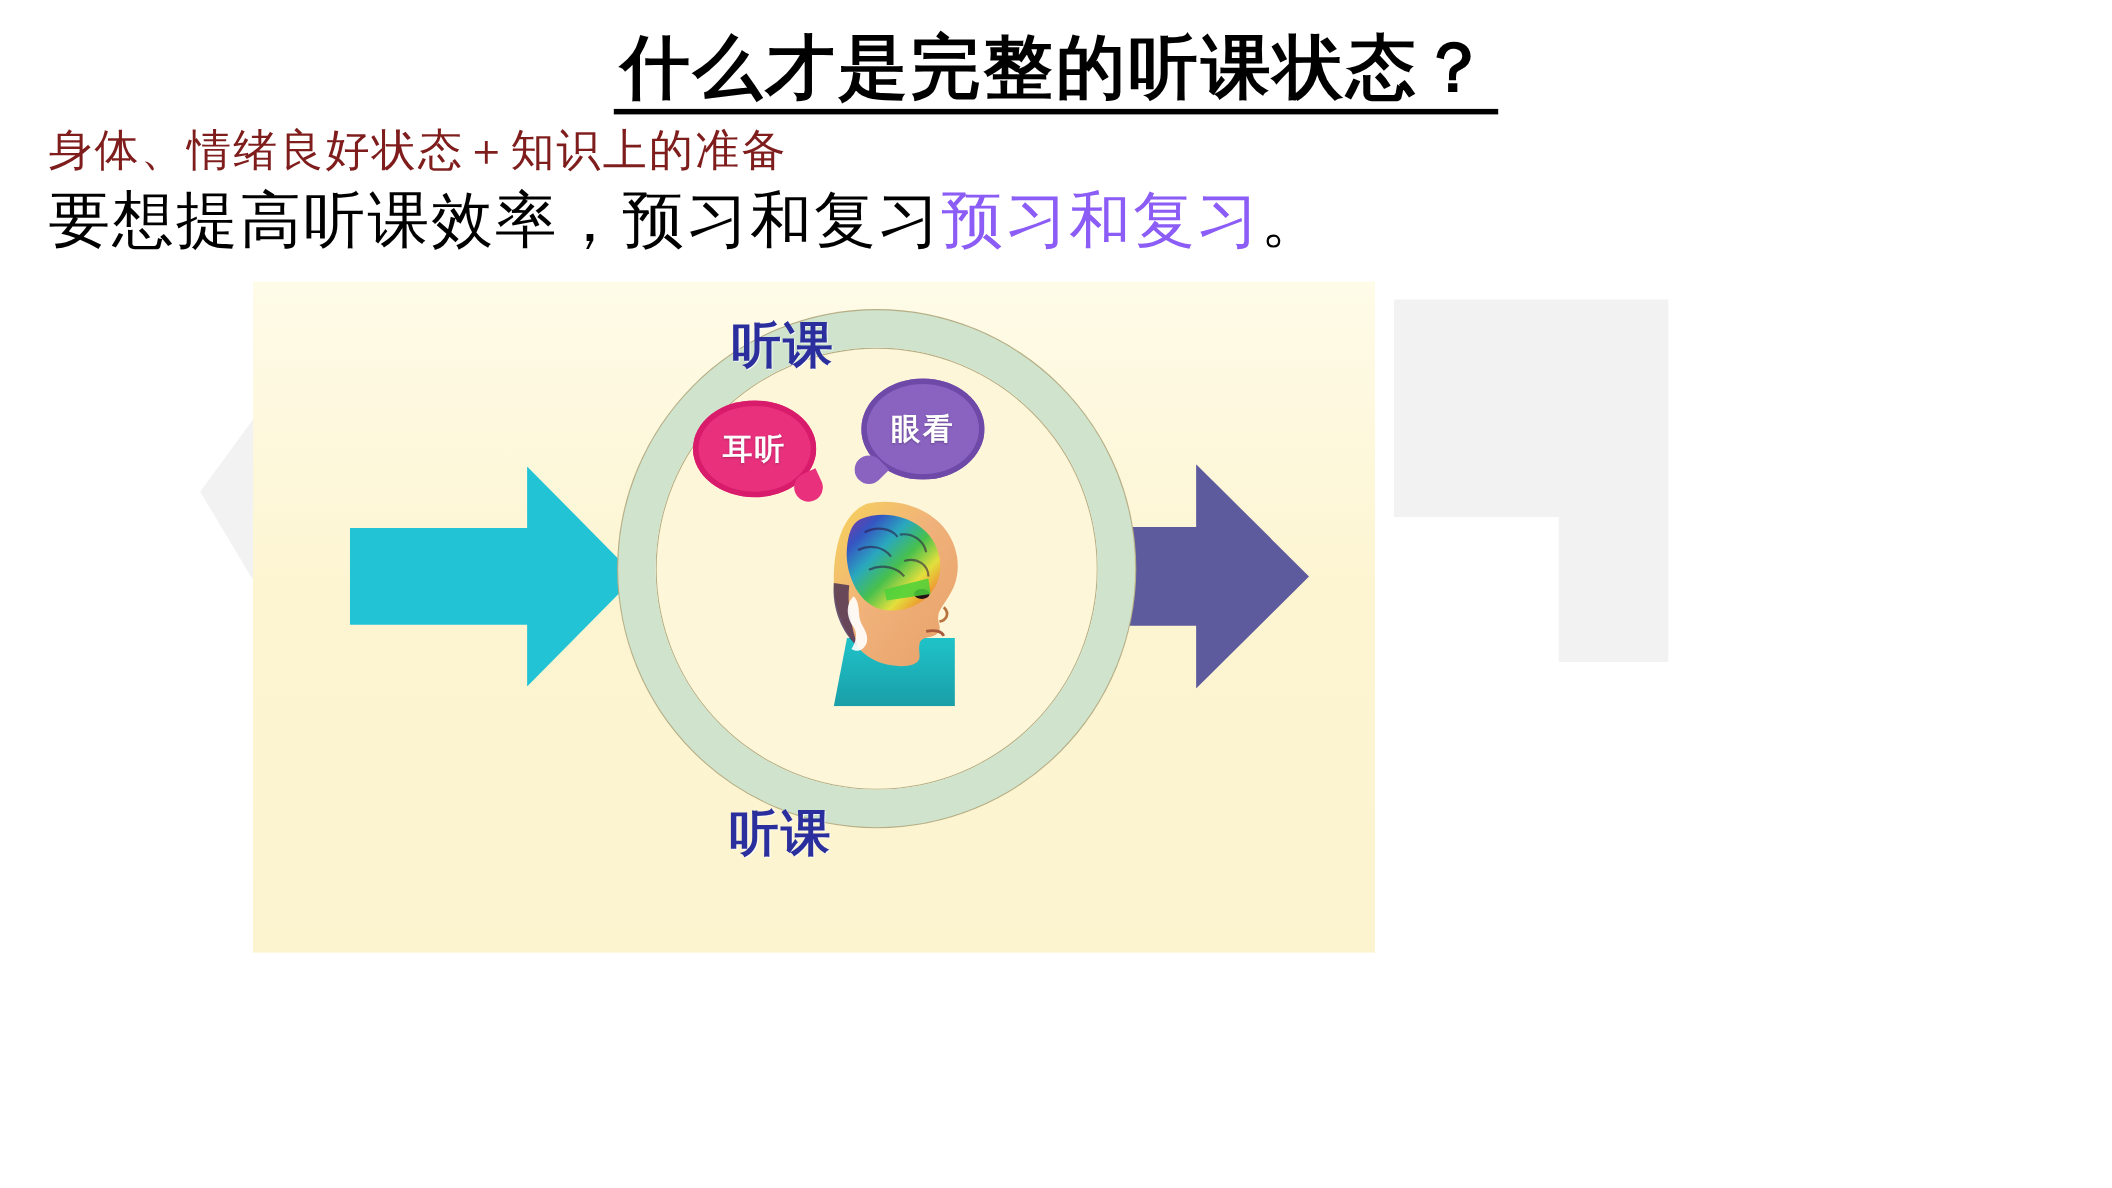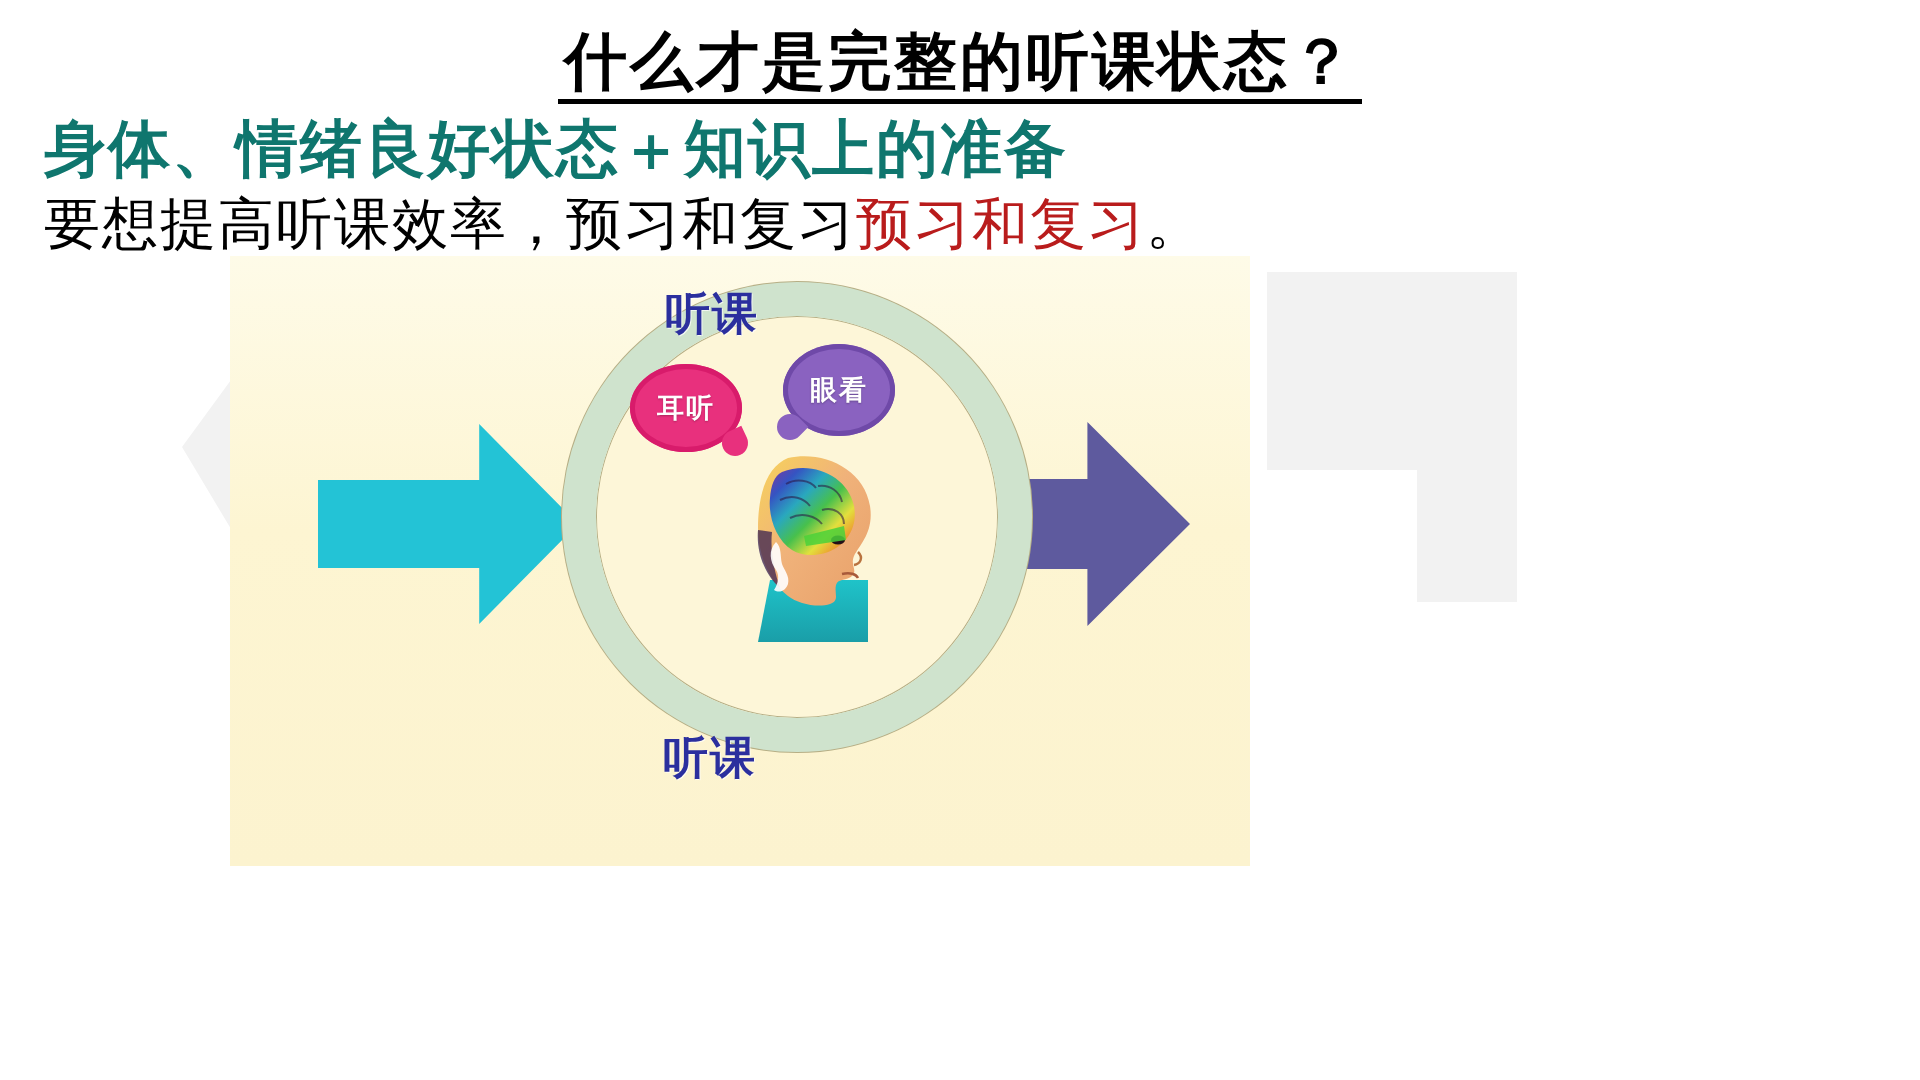--- a/index.html
+++ b/index.html
@@ -28,38 +28,38 @@
     letter-spacing:3px;
     color:#000;
     border-bottom:5px solid #000;
     padding:0 6px 6px 6px;
     white-space:nowrap;
   }
 
   .line2{
     margin:12px 0 0 44px;
     font-family:"DejaVu Serif", serif;
-    font-weight:bold;
-    font-size:62px;
+    font-weight:normal;
+    font-size:40px;
     letter-spacing:2px;
-    color:#0f766e;
+    color:#7f1d1d;
     line-height:1.05;
     white-space:nowrap;
   }
 
   .line3{
     margin:14px 0 0 44px;
     font-family:"DejaVu Serif", serif;
     font-size:56px;
     letter-spacing:2px;
     color:#000;
     line-height:1.05;
     white-space:nowrap;
   }
-  .line3 .hl{color:#b91c1c;}
+  .line3 .hl{color:#8b5cf6;}
 
   
   .diagram-wrap{
     position:absolute;
     left:222px;top:252px;
     width:1256px;height:614px;
   }
   
   .ghost{
     position:absolute;

